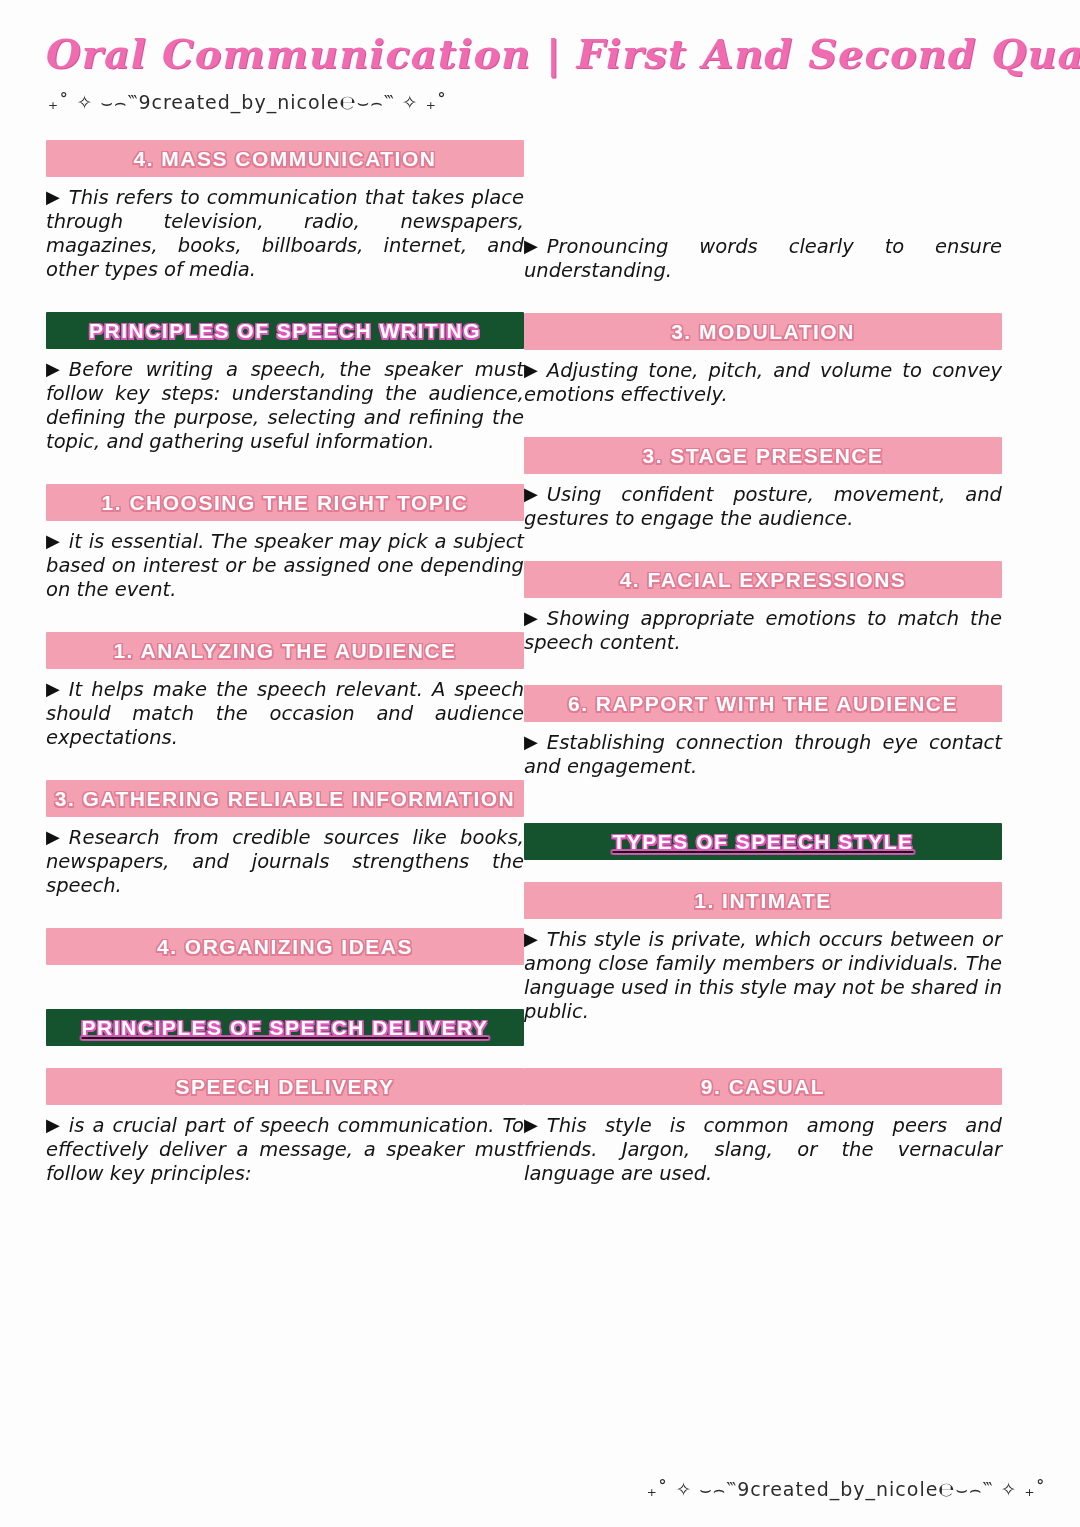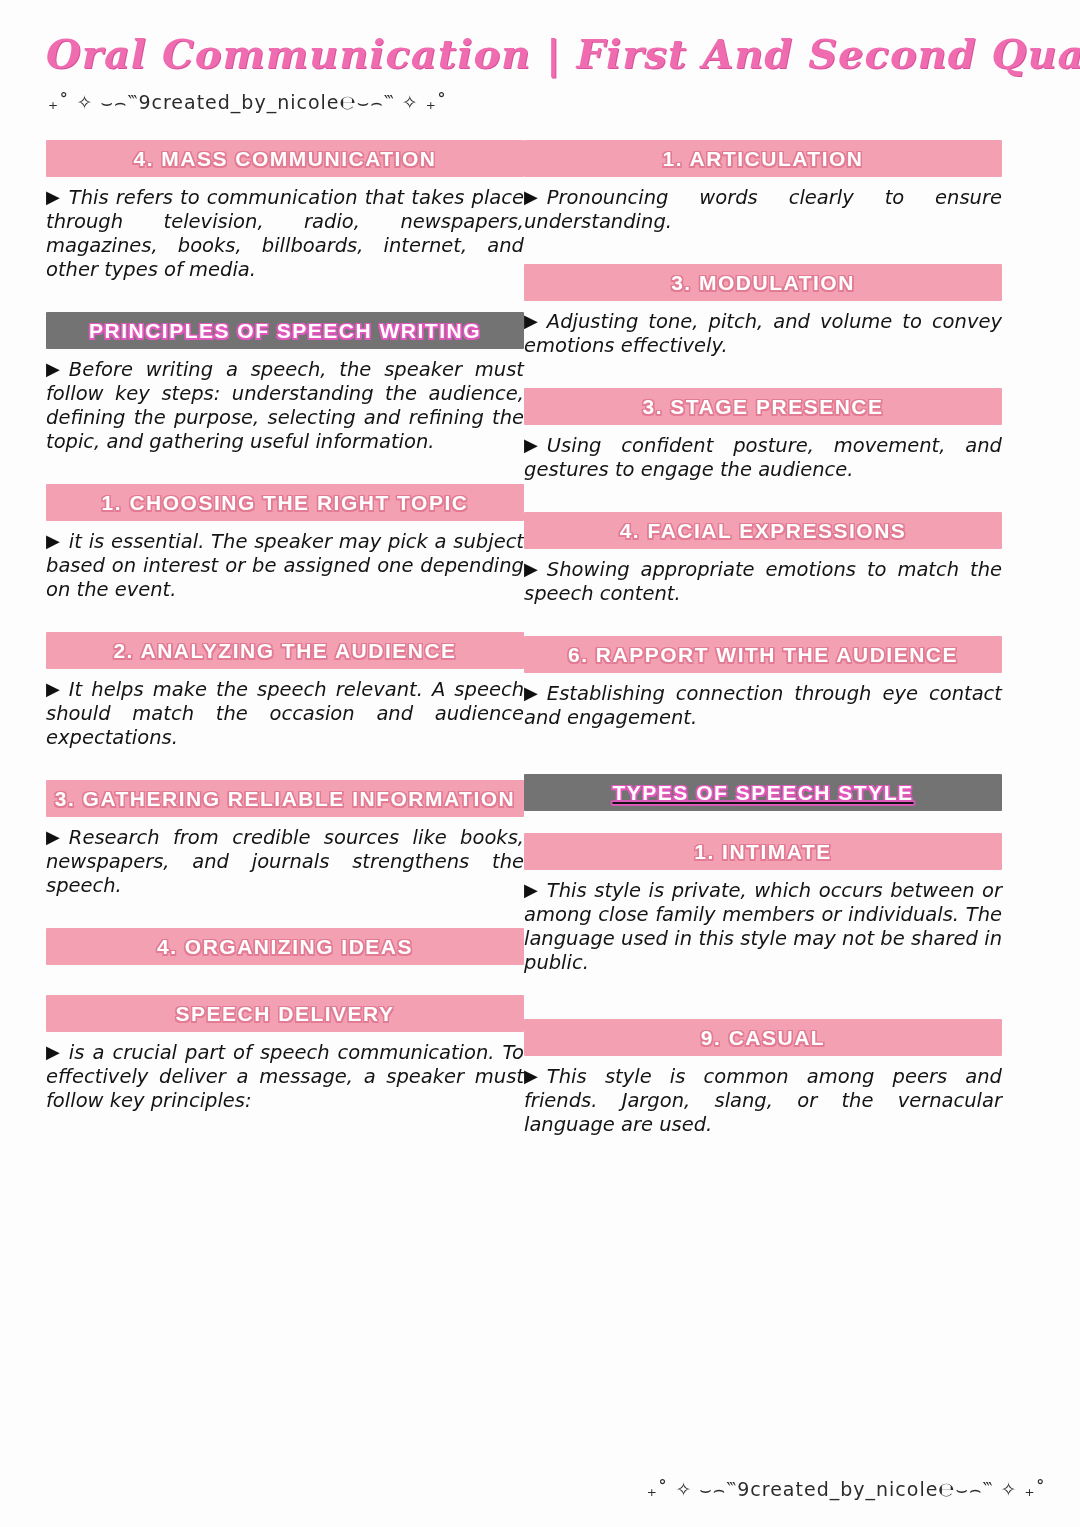--- a/index.html
+++ b/index.html
@@ -28,21 +28,21 @@
   }
   .byline {
     margin: 14px 0 0 2px;
     font-size: 19px;
     letter-spacing: 1px;
     color: #2b2b2b;
   }
   .columns {
     display: flex;
     margin-top: 26px;
-    align-items: flex-start;
+    align-items: flex-end;
   }
   .col { width: 478px; }
   .card { margin-bottom: 30px; }
   .bar {
     height: 37px;
     line-height: 37px;
     text-align: center;
     font-family: "Liberation Sans", sans-serif;
     font-weight: 700;
     font-size: 21px;
@@ -51,21 +51,21 @@
     border-radius: 1px;
   }
   .bar.pink {
     background: #f3a0b2;
     text-shadow: -1.5px -1.5px 0 #e27b93, 1.5px -1.5px 0 #e27b93,
                  -1.5px 1.5px 0 #e27b93, 1.5px 1.5px 0 #e27b93,
                  -1.5px 0 0 #e27b93, 1.5px 0 0 #e27b93,
                  0 -1.5px 0 #e27b93, 0 1.5px 0 #e27b93;
   }
   .bar.magenta {
-    background: #737373;
+    background: #14532d;
     text-shadow: -1.5px -1.5px 0 #e257bd, 1.5px -1.5px 0 #e257bd,
                  -1.5px 1.5px 0 #e257bd, 1.5px 1.5px 0 #e257bd,
                  -1.5px 0 0 #e257bd, 1.5px 0 0 #e257bd,
                  0 -1.5px 0 #e257bd, 0 1.5px 0 #e257bd;
   }
   .body {
     margin: 9px 0 0 0;
     font-size: 19.5px;
     line-height: 24px;
     text-align: justify;
@@ -112,45 +112,47 @@
         <div class="bar magenta">PRINCIPLES OF SPEECH WRITING</div>
         <p class="body"><span class="arrow">▶</span><span>Before writing a speech, the speaker must follow key steps: understanding the audience, defining the purpose, selecting and refining the topic, and gathering useful information.</span></p>
       </section>
 
       <section class="card">
         <div class="bar pink">1. CHOOSING THE RIGHT TOPIC</div>
         <p class="body"><span class="arrow">▶</span><span>it is essential. The speaker may pick a subject based on interest or be assigned one depending on the event.</span></p>
       </section>
 
       <section class="card">
-        <div class="bar pink">2. ANALYZING THE AUDIENCE</div>
+        <div class="bar pink">1. ANALYZING THE AUDIENCE</div>
         <p class="body"><span class="arrow">▶</span><span>It helps make the speech relevant. A speech should match the occasion and audience expectations.</span></p>
       </section>
 
       <section class="card">
         <div class="bar pink">3. GATHERING RELIABLE INFORMATION</div>
         <p class="body"><span class="arrow">▶</span><span>Research from credible sources like books, newspapers, and journals strengthens the speech.</span></p>
       </section>
 
       <section class="card">
         <div class="bar pink">4. ORGANIZING IDEAS</div>
       </section>
 
+      <section class="card gap-lg gap-sm">
+        <div class="bar magenta">PRINCIPLES OF SPEECH DELIVERY</div>
+      </section>
 
       <section class="card">
         <div class="bar pink">SPEECH DELIVERY</div>
         <p class="body"><span class="arrow">▶</span><span>is a crucial part of speech communication. To effectively deliver a message, a speaker must follow key principles:</span></p>
       </section>
 
     </div>
 
     <div class="col">
 
       <section class="card">
-        <div class="bar pink">1. ARTICULATION</div>
         <p class="body"><span class="arrow">▶</span><span>Pronouncing words clearly to ensure understanding.</span></p>
       </section>
 
       <section class="card">
         <div class="bar pink">3. MODULATION</div>
         <p class="body"><span class="arrow">▶</span><span>Adjusting tone, pitch, and volume to convey emotions effectively.</span></p>
       </section>
 
       <section class="card">
         <div class="bar pink">3. STAGE PRESENCE</div>

